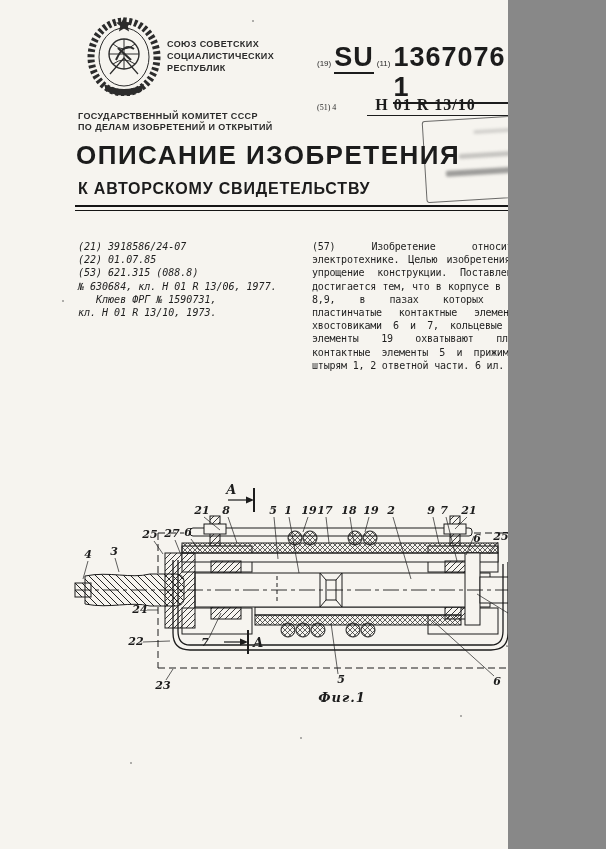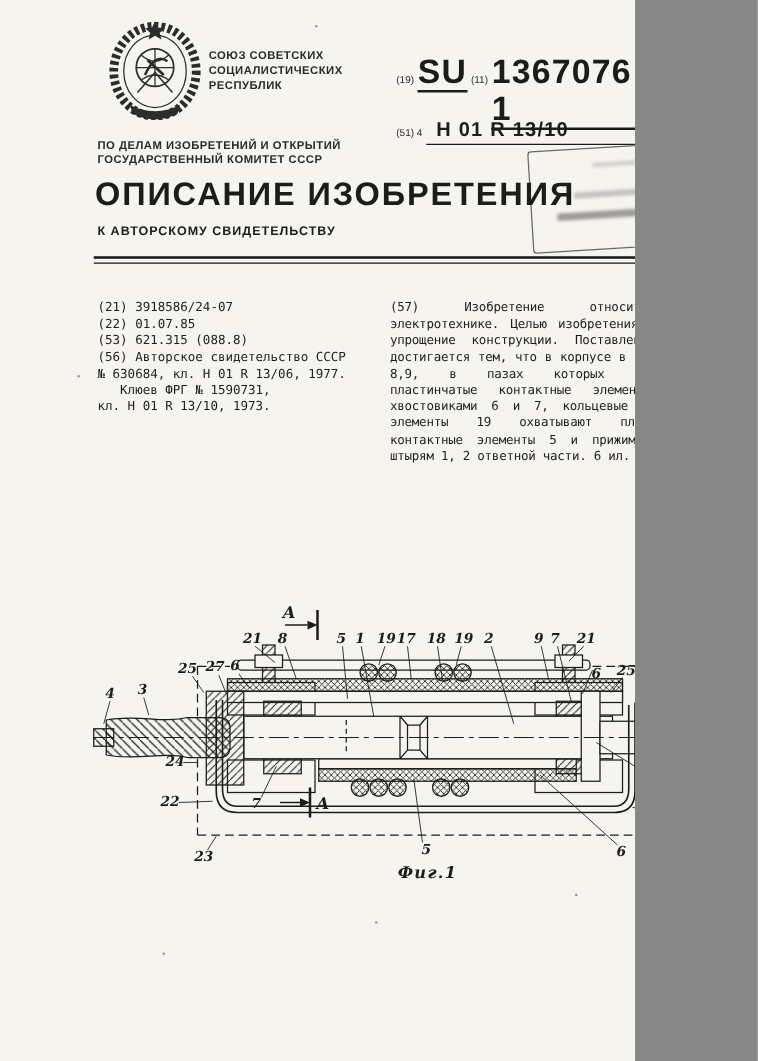--- a/index.html
+++ b/index.html
@@ -8,42 +8,42 @@
   
   .emblem{position:absolute;left:85px;top:12px;width:78px;height:84px;}
   .union{position:absolute;left:167px;top:38px;font-size:9px;line-height:12px;
          font-weight:600;letter-spacing:.4px;color:#2a2a2a;}
   .numrow{position:absolute;left:314px;top:42px;width:282px;display:flex;align-items:baseline;}
   .tiny{font-size:8px;color:#2a2a2a;margin:0 3px;}
   .bigcode{font-size:27px;font-weight:bold;letter-spacing:1px;line-height:30px;}
   .u2{border-bottom:2.5px solid #1c1c1c;}
   .numgap{display:inline-block;width:52px;}
   .ipcrow{position:absolute;left:314px;top:96px;width:280px;display:flex;align-items:baseline;
-          font-family:Liberation Sans, sans-serif;}
+          font-family:Liberation Serif, serif;gap:28px;}
   .ipc{font-size:16px;font-weight:bold;border-bottom:1.5px solid #1c1c1c;flex:1;
        padding:0 0 1px 8px;letter-spacing:1px;}
   .committee{position:absolute;left:78px;top:111px;font-size:9px;line-height:11px;
              font-weight:600;letter-spacing:.4px;color:#2a2a2a;}
   .stamp{position:absolute;left:424px;top:116px;width:168px;height:80px;
          border:1.6px solid rgba(45,45,45,.7);border-radius:3px;transform:rotate(-3.5deg);}
   .stamp .sm{position:absolute;background:#555;filter:blur(1.4px);border-radius:2px;}
   .sm1{left:12%;top:62%;width:64%;height:6px;opacity:.55;}
   .sm2{left:20%;top:42%;width:52%;height:5px;opacity:.3;}
   .sm3{left:30%;top:14%;width:42%;height:4px;opacity:.22;}
   .doc-title{position:absolute;left:76px;top:140px;font-size:26px;font-weight:bold;
              letter-spacing:1.5px;}
-  .doc-sub{position:absolute;left:78px;top:180px;font-size:10px;font-weight:bold;
+  .doc-sub{position:absolute;left:78px;top:180px;font-size:16px;font-weight:bold;
            letter-spacing:.8px;}
   .rule{position:absolute;left:75px;top:205px;width:520px;height:3px;
         border-top:2.5px solid #151515;border-bottom:1.5px solid #151515;}
   
   .col{position:absolute;font-family:"DejaVu Sans Mono","Liberation Mono",monospace;
        font-size:10px;line-height:13.2px;color:#1e1e1e;}
   .col-left{left:78px;top:240px;width:235px;}
-  .col-left div{white-space:pre;}
+  .col-left div{white-space:pre;font-style:italic;}
   .col-right{left:312px;top:240px;width:254px;}
   .abs-title{margin-bottom:1px;white-space:pre;}
   .abs-body{text-align:justify;letter-spacing:-.2px;}
   
   .sep-line{position:absolute;left:538px;top:424px;width:2px;height:272px;background:#1c1c1c;}
   .sidebar{position:absolute;left:601px;top:426px;width:268px;height:38px;
            transform:rotate(90deg);transform-origin:top left;display:flex;align-items:baseline;}
   .sb-big{font-size:22px;font-weight:bold;letter-spacing:1px;line-height:26px;
           border-bottom:2.5px solid #1c1c1c;}
   .sb-gap{display:inline-block;width:16px;}
@@ -89,39 +89,38 @@
     <span class="tiny">(11)</span>
     <span class="bigcode u2"><span>1367076</span><span class="numgap"></span><span>A 1</span></span>
   </div>
 
   <div class="ipcrow">
     <span class="tiny">(51) 4</span>
     <span class="ipc">H 01 R 13/10</span>
   </div>
 
   <div class="committee">
+    <div>ГОСУДАРСТВЕННЫЙ КОМИТЕТ СССР</div>
     <div>ПО ДЕЛАМ ИЗОБРЕТЕНИЙ И ОТКРЫТИЙ</div>
-    <div>ГОСУДАРСТВЕННЫЙ КОМИТЕТ СССР</div>
   </div>
 
   <div class="stamp">
     <div class="sm sm1"></div>
     <div class="sm sm2"></div>
     <div class="sm sm3"></div>
   </div>
 
   <div class="doc-title">ОПИСАНИЕ ИЗОБРЕТЕНИЯ</div>
   <div class="doc-sub">К АВТОРСКОМУ СВИДЕТЕЛЬСТВУ</div>
   <div class="rule"></div>
 
   <div class="col col-left">
     <div>(21) 3918586/24-07</div>
     <div>(22) 01.07.85</div>
     <div>(53) 621.315 (088.8)</div>
-    <div>(56) Авторское свидетельство СССР</div>
     <div>№ 630684, кл. H 01 R 13/06, 1977.</div>
     <div>   Клюев ФРГ № 1590731,</div>
     <div>кл. H 01 R 13/10, 1973.</div>
   </div>
 
   <div class="col col-right">
     <div class="abs-body">(57) Изобретение относится к электротехнике. Целью изобретения является упрощение конструкции. Поставленная цель достигается тем, что в корпусе в виде обойм 8,9, в пазах которых закреплены пластинчатые контактные элементы 5 с хвостовиками 6 и 7, кольцевые пружинные элементы 19 охватывают пластинчатые контактные элементы 5 и прижимают их к штырям 1, 2 ответной части. 6 ил.</div>
   </div>
 
   <div class="sep-line"></div>

